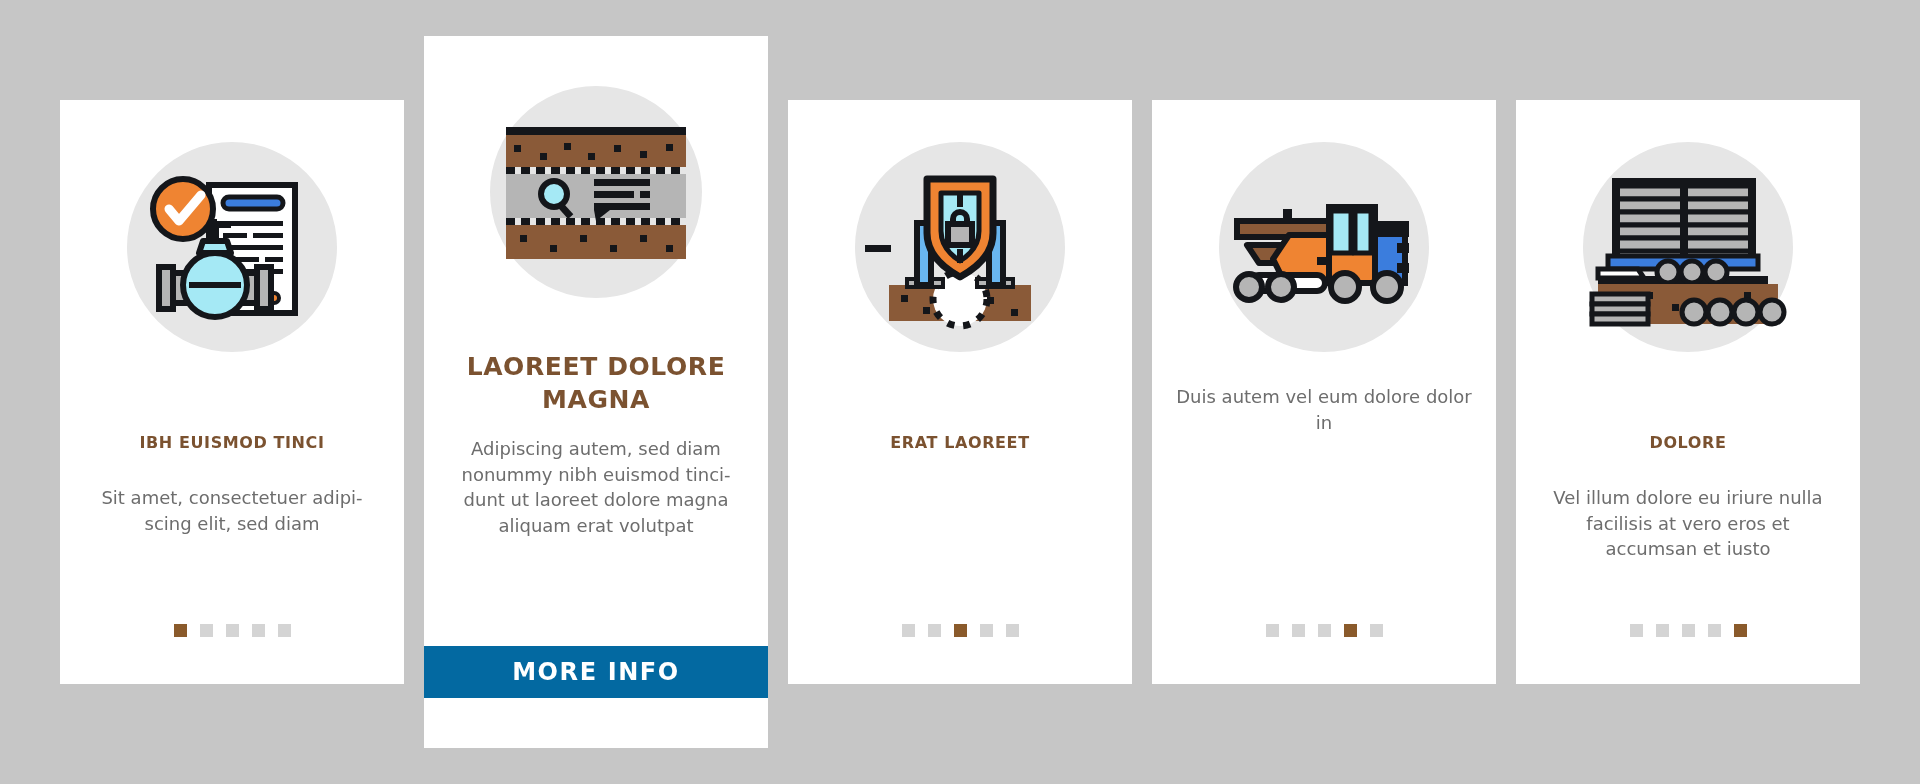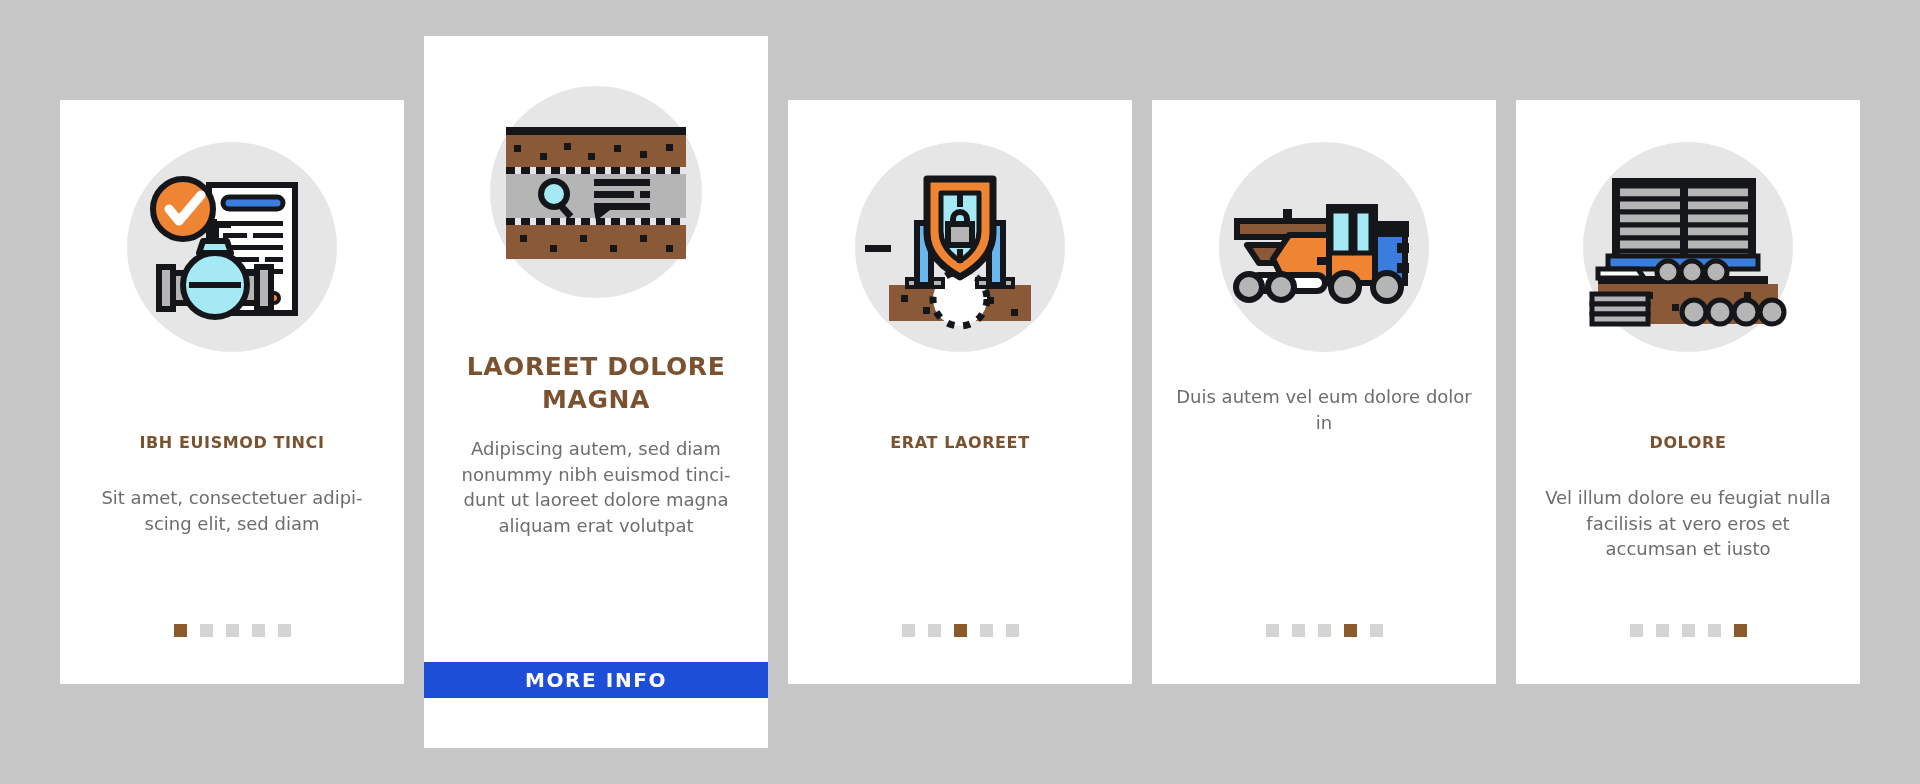--- a/index.html
+++ b/index.html
@@ -121,24 +121,24 @@
     height: 13px;
     background: #d4d4d4;
   }
 
   .dot.active {
     background: #8a5a2b;
   }
 
   .more-btn {
     width: 100%;
-    height: 36px;
-    background: #1d4ed8;
+    height: 52px;
+    background: #0369a1;
     color: #ffffff;
-    font-size: 20px;
+    font-size: 24px;
     font-weight: bold;
     letter-spacing: 1.6px;
     display: flex;
     align-items: center;
     justify-content: center;
     margin-top: 26px;
     border: none;
     cursor: pointer;
     font-family: inherit;
   }
@@ -380,21 +380,21 @@
           </g>
           <g stroke="#14161a" stroke-width="5">
             <circle cx="96" cy="140" r="12" fill="#b5b5b5"></circle>
             <circle cx="122" cy="140" r="12" fill="#b5b5b5"></circle>
             <circle cx="148" cy="140" r="12" fill="#b5b5b5"></circle>
             <circle cx="174" cy="140" r="12" fill="#b5b5b5"></circle>
           </g>
         </svg>
       </div>
       <div class="card-title">DOLORE</div>
-      <div class="card-body">Vel illum dolore eu feugiat nulla facilisis at vero eros et accumsan et iusto</div>
+      <div class="card-body">Vel illum dolore eu iriure nulla facilisis at vero eros et accumsan et iusto</div>
       <div class="spacer"></div>
       <div class="dots">
         <span class="dot"></span>
         <span class="dot"></span>
         <span class="dot"></span>
         <span class="dot"></span>
         <span class="dot active"></span>
       </div>
     </div>
 

